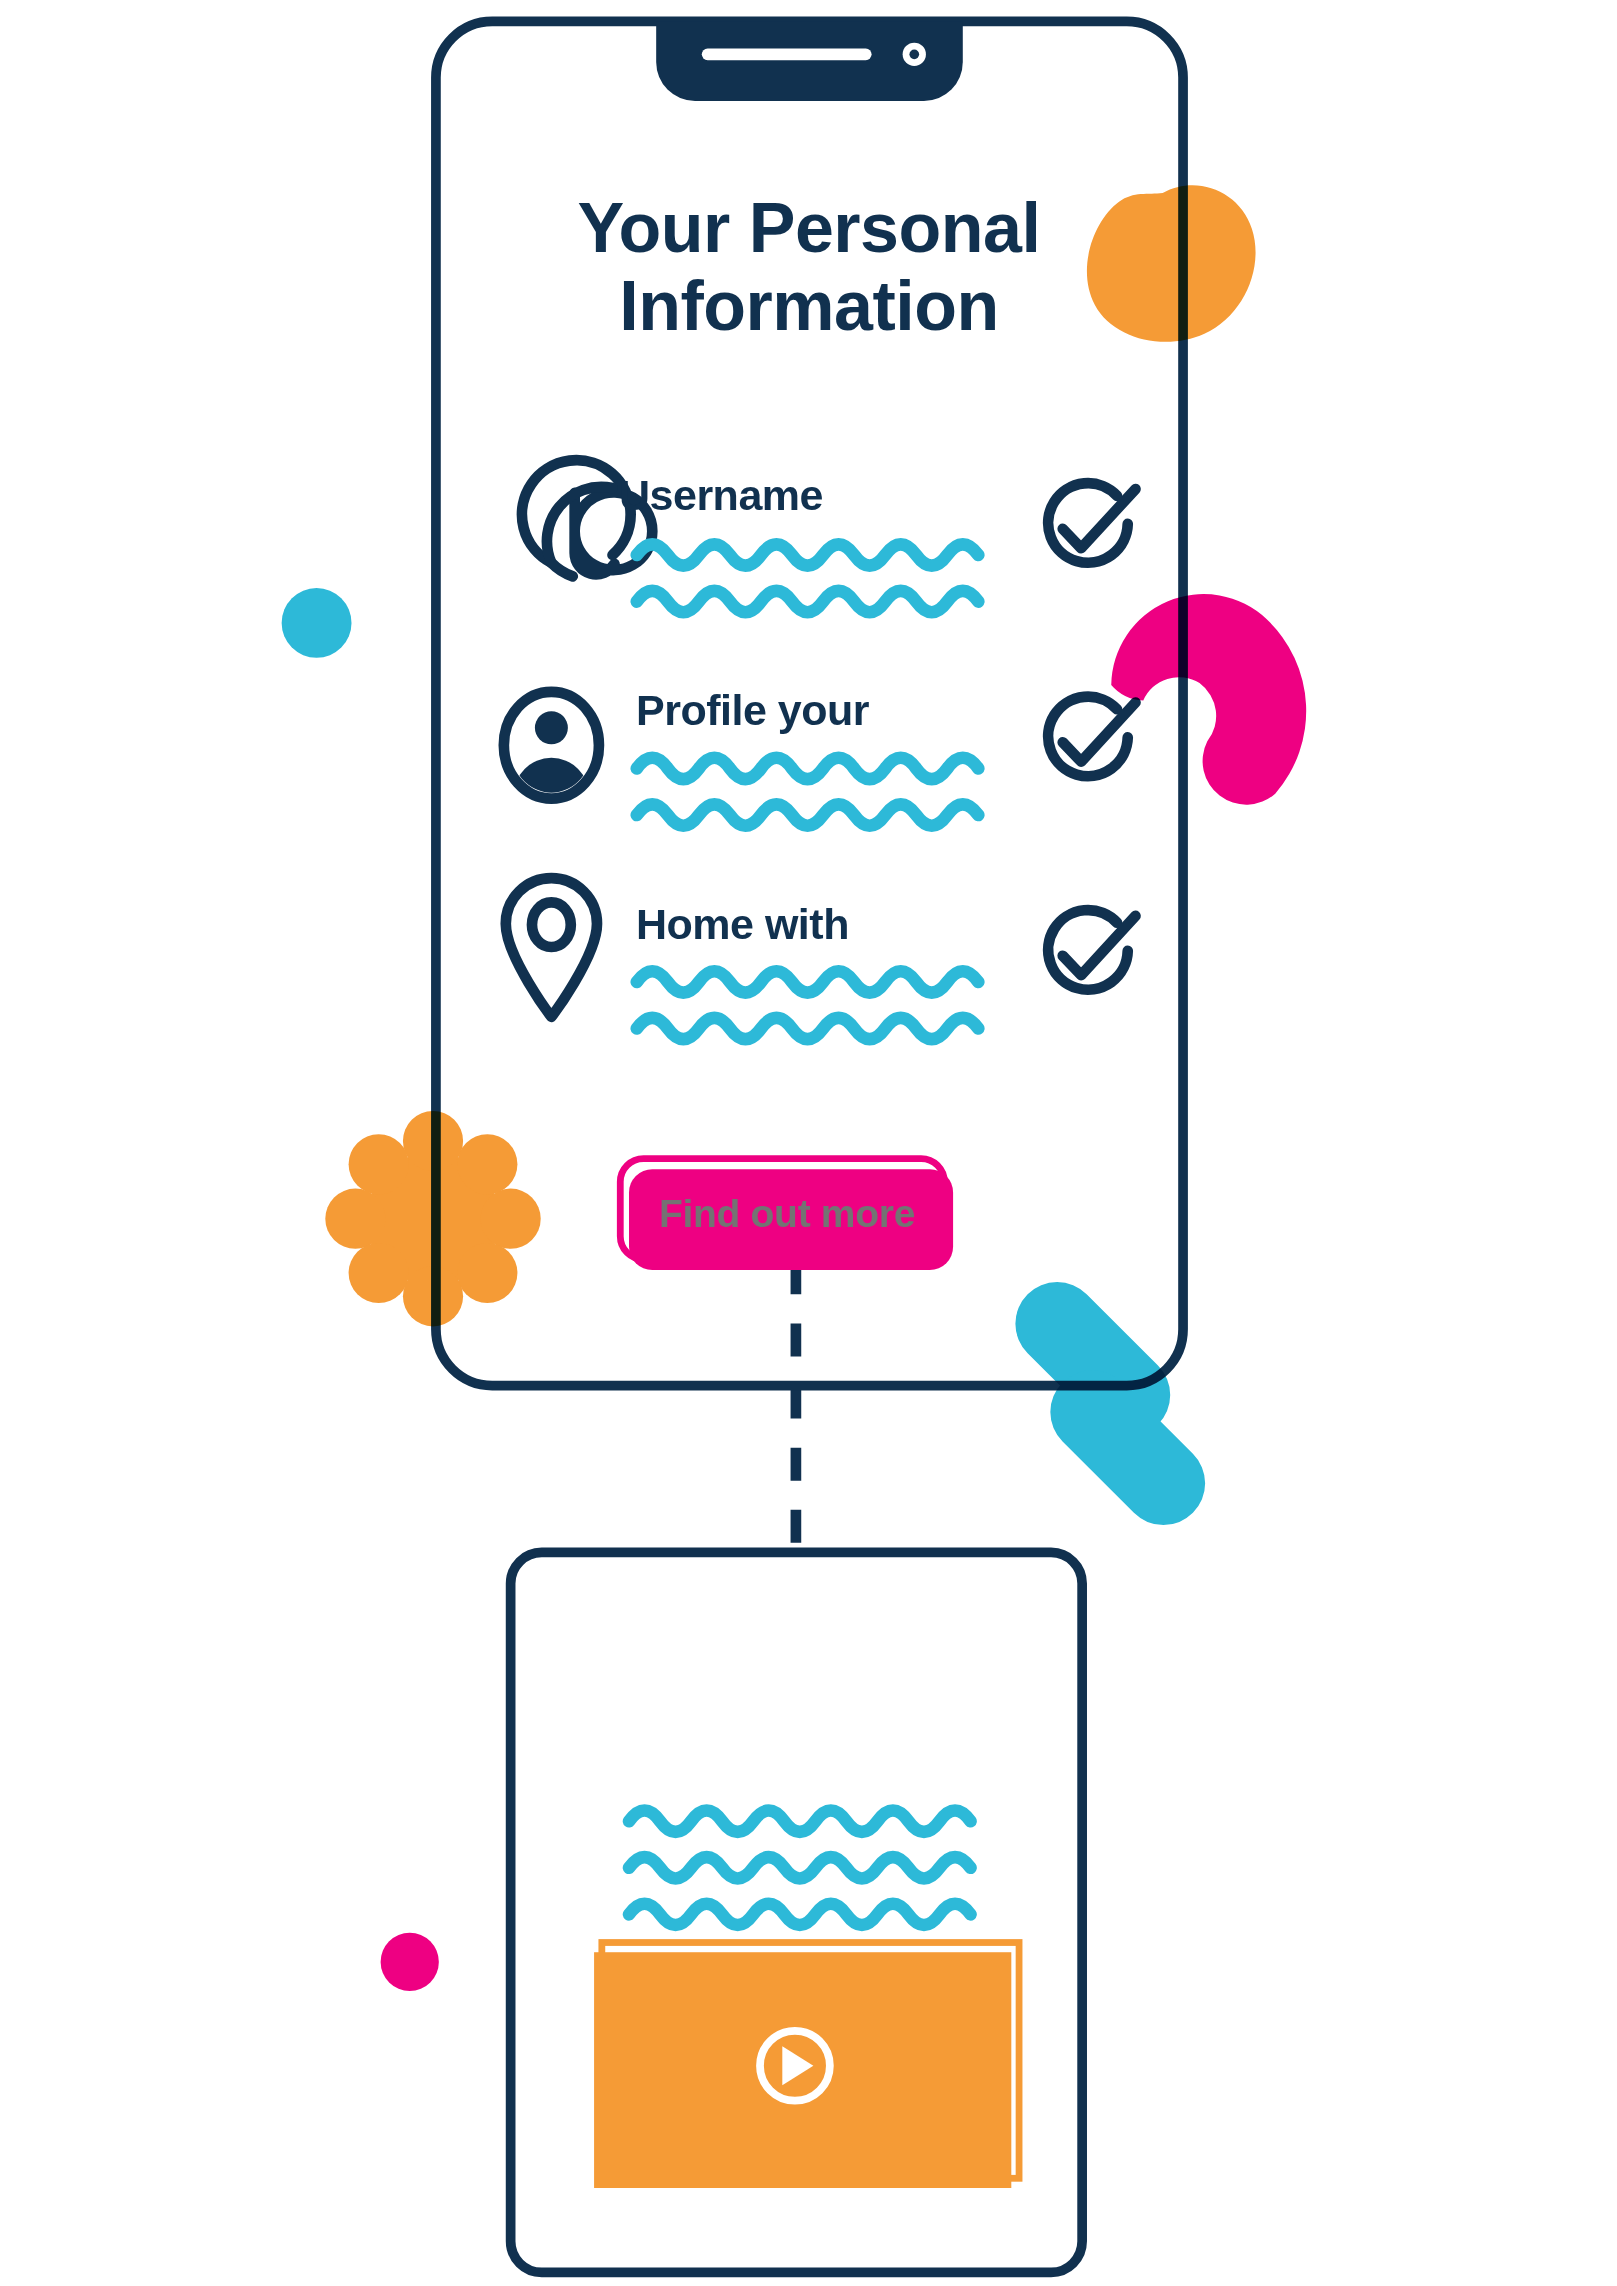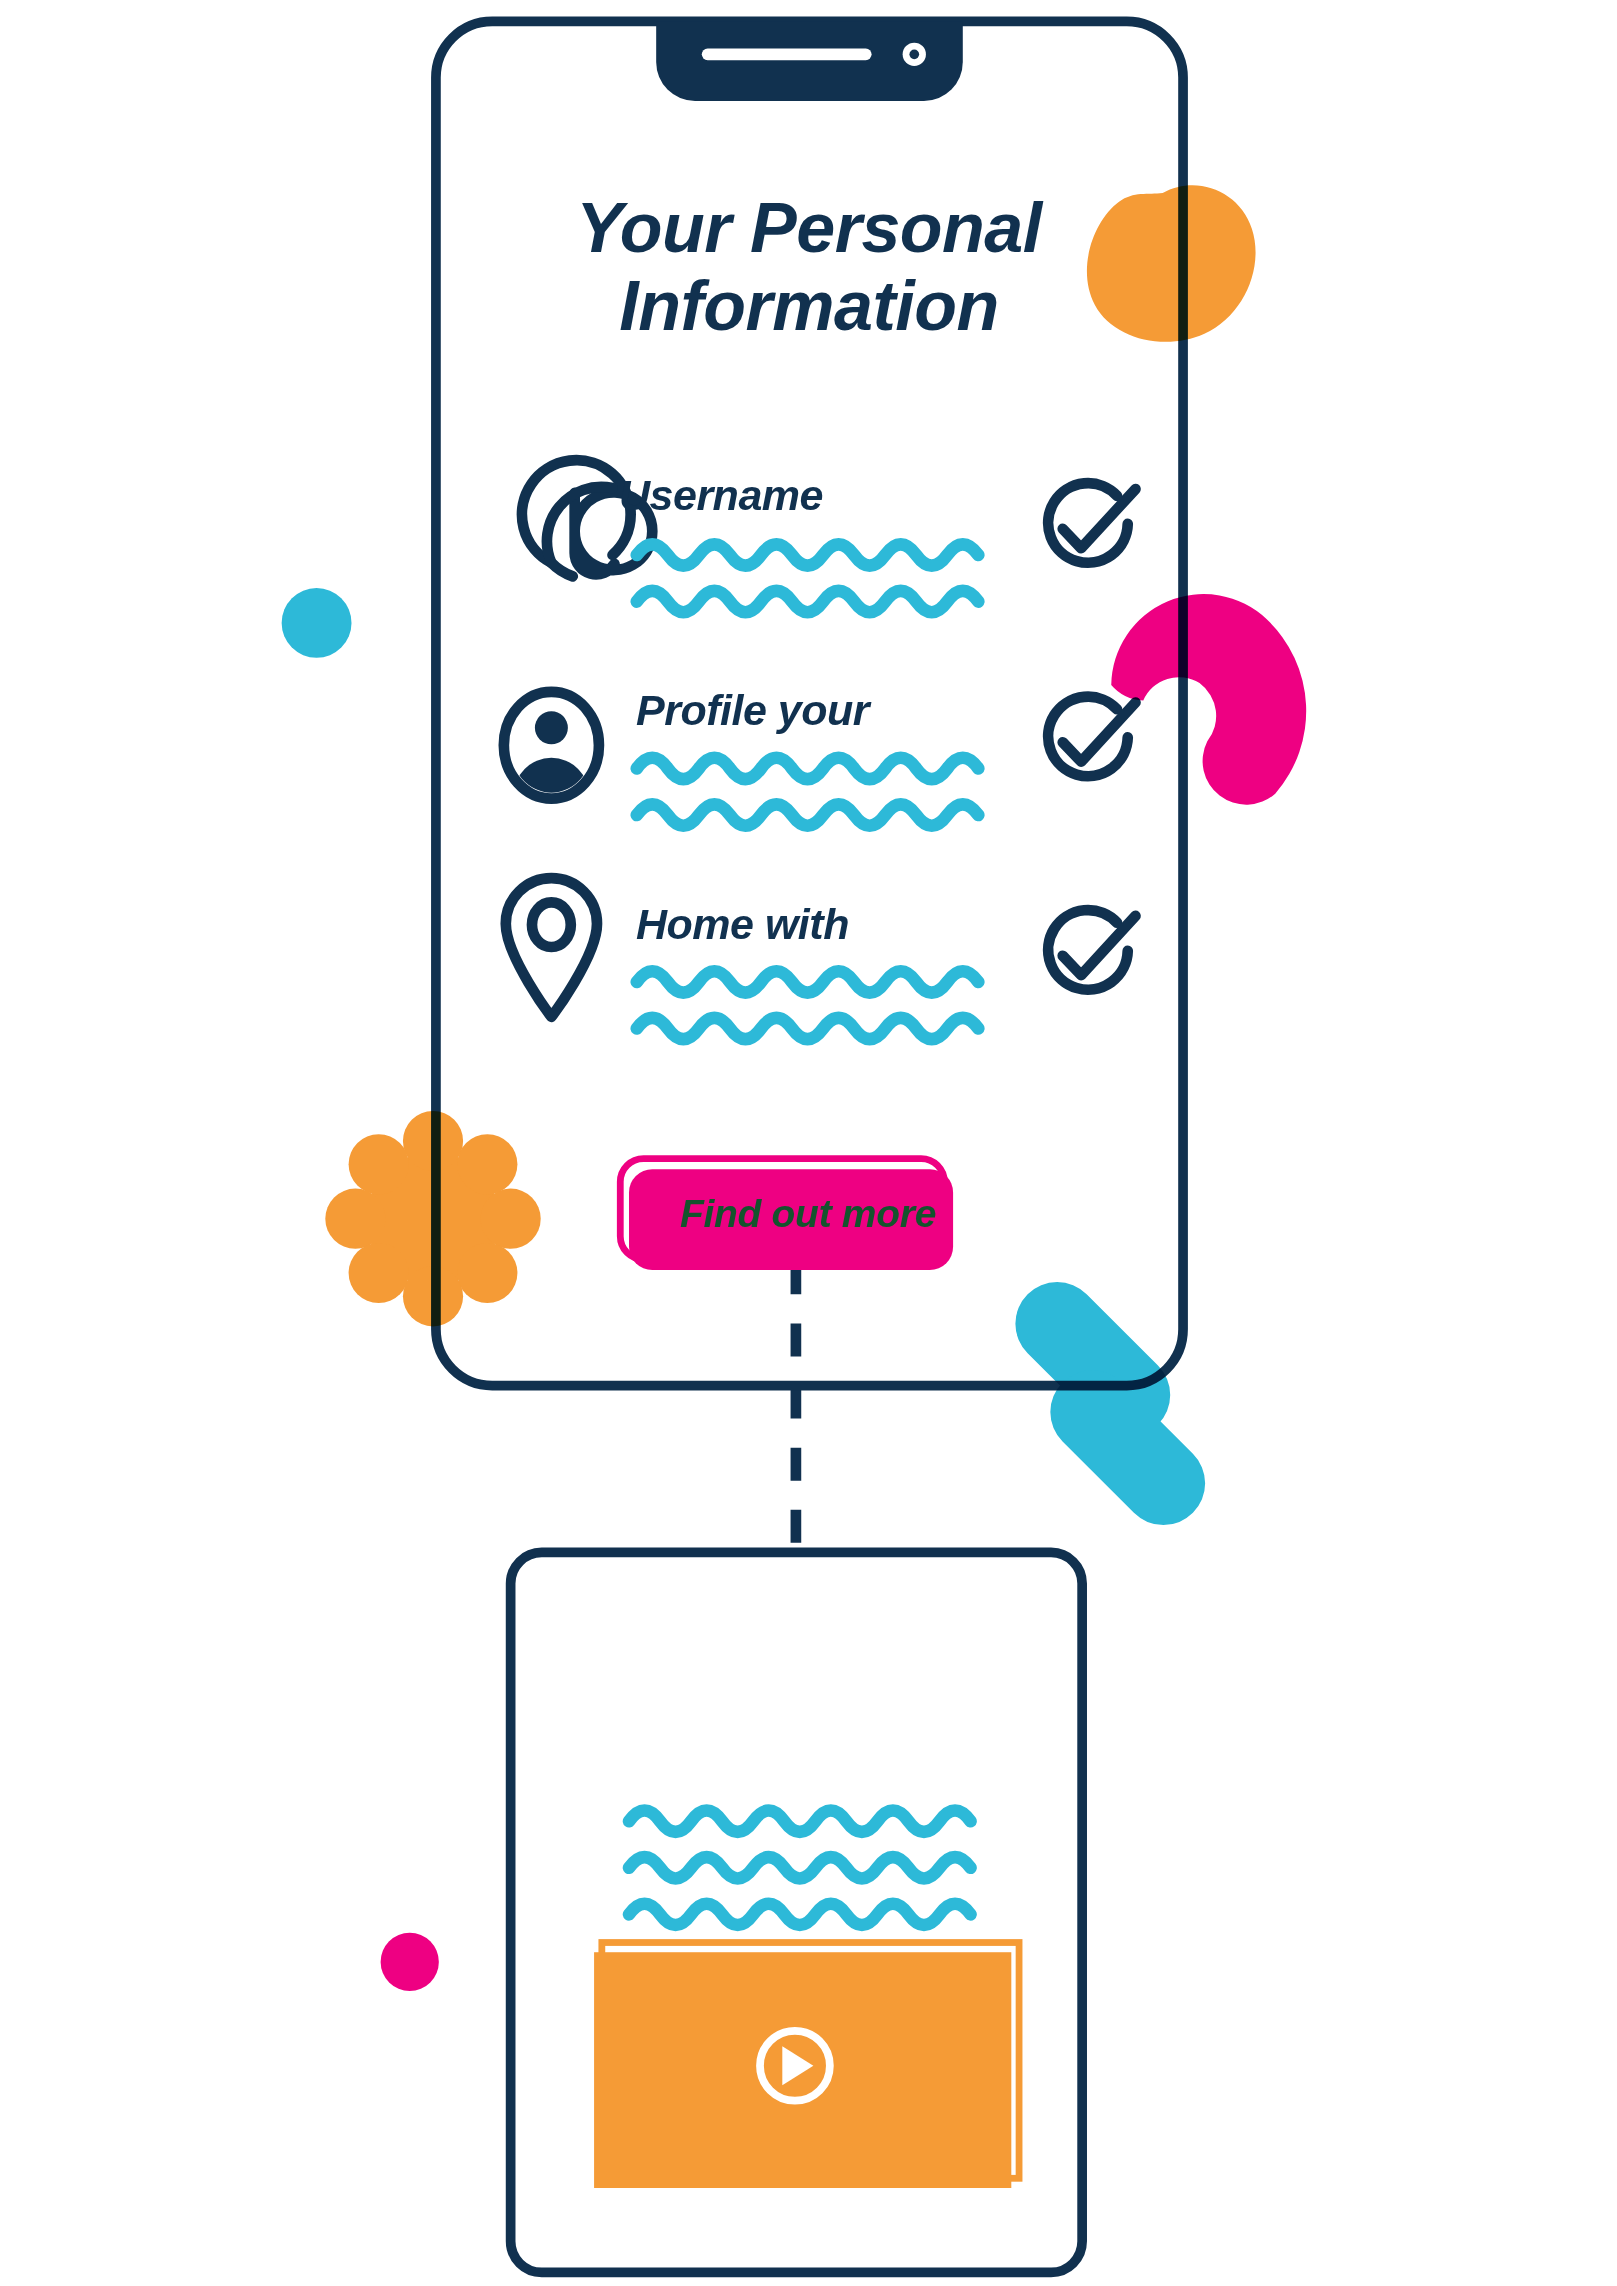--- a/index.html
+++ b/index.html
@@ -10,21 +10,20 @@
   }
   body {
     font-family: "Liberation Sans", sans-serif;
   }
   #stage {
     position: relative;
     width: 1618px;
     height: 2286px;
     background: #ffffff;
     overflow: hidden;
-    font-style: italic;
   }
   #stage svg.layer {
     position: absolute;
     left: 0;
     top: 0;
     width: 1618px;
     height: 2286px;
     display: block;
   }
   .txt {
@@ -47,25 +46,25 @@
   .row-label {
     font-size: 43px;
     text-align: left;
     line-height: 1;
   }
   #label-username  { left: 619px; top: 474px; text-align: center; }
   #label-profile   { left: 636px; top: 689px; }
   #label-hometown  { left: 636px; top: 903px; }
 
   #btn-label {
-    left: 650px;
+    left: 629px;
     top: 1193px;
     width: 316px;
     font-size: 39px;
-    color: #14532d;
+    color: #737373;
     letter-spacing: -0.3px;
   }
   #card-title {
     left: 514px;
     top: 1596px;
     width: 563px;
     font-size: 42px;
     line-height: 1.2;
   }
 </style>

